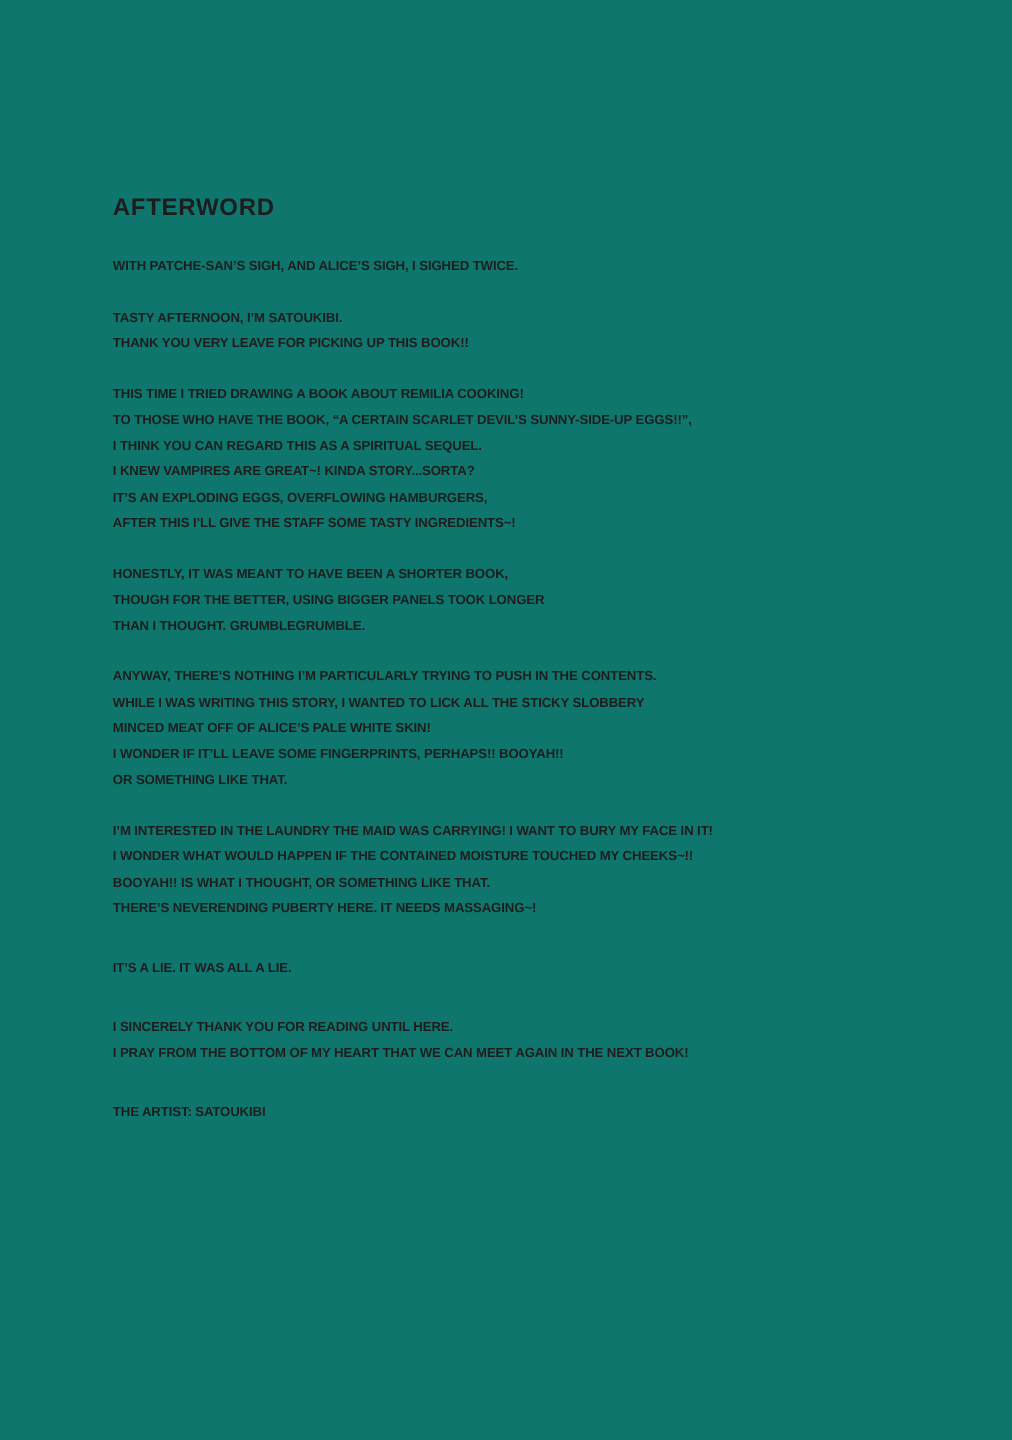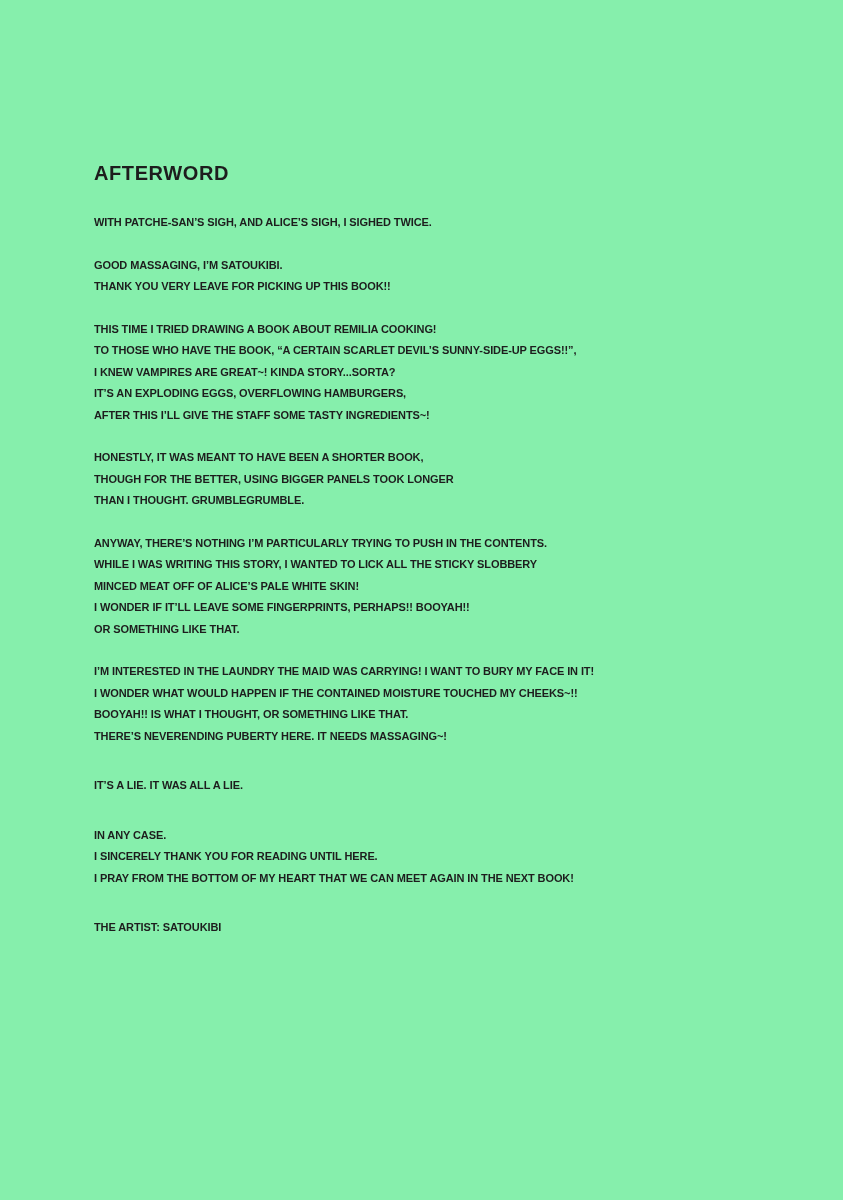--- a/index.html
+++ b/index.html
@@ -4,21 +4,21 @@
 <style>
   html, body {
     margin: 0;
     padding: 0;
     background: #ffffff;
   }
   .page {
     position: relative;
     width: 843px;
     height: 1200px;
-    background: #86efac;
+    background: #0f766e;
     overflow: hidden;
     font-family: "Liberation Sans", sans-serif;
     color: #1d1d1d;
   }
   .title {
     margin: 0;
     position: absolute;
     left: 94px;
     top: 162px;
     font-size: 20px;
@@ -48,26 +48,27 @@
 </head>
 <body>
 
 <div class="page">
   <h1 class="title">AFTERWORD</h1>
   <div class="body" id="afterword-body">
       <div class="para">
         <div class="line">WITH PATCHE-SAN’S SIGH, AND ALICE’S SIGH, I SIGHED TWICE.</div>
       </div>
       <div class="para">
-        <div class="line">GOOD MASSAGING, I’M SATOUKIBI.</div>
+        <div class="line">TASTY AFTERNOON, I’M SATOUKIBI.</div>
         <div class="line">THANK YOU VERY LEAVE FOR PICKING UP THIS BOOK!!</div>
       </div>
       <div class="para">
         <div class="line">THIS TIME I TRIED DRAWING A BOOK ABOUT REMILIA COOKING!</div>
         <div class="line">TO THOSE WHO HAVE THE BOOK, “A CERTAIN SCARLET DEVIL’S SUNNY-SIDE-UP EGGS!!”,</div>
+        <div class="line">I THINK YOU CAN REGARD THIS AS A SPIRITUAL SEQUEL.</div>
         <div class="line">I KNEW VAMPIRES ARE GREAT~! KINDA STORY...SORTA?</div>
         <div class="line">IT’S AN EXPLODING EGGS, OVERFLOWING HAMBURGERS,</div>
         <div class="line">AFTER THIS I’LL GIVE THE STAFF SOME TASTY INGREDIENTS~!</div>
       </div>
       <div class="para">
         <div class="line">HONESTLY, IT WAS MEANT TO HAVE BEEN A SHORTER BOOK,</div>
         <div class="line">THOUGH FOR THE BETTER, USING BIGGER PANELS TOOK LONGER</div>
         <div class="line">THAN I THOUGHT. GRUMBLEGRUMBLE.</div>
       </div>
       <div class="para">
@@ -80,21 +81,20 @@
       <div class="para">
         <div class="line">I’M INTERESTED IN THE LAUNDRY THE MAID WAS CARRYING! I WANT TO BURY MY FACE IN IT!</div>
         <div class="line">I WONDER WHAT WOULD HAPPEN IF THE CONTAINED MOISTURE TOUCHED MY CHEEKS~!!</div>
         <div class="line">BOOYAH!! IS WHAT I THOUGHT, OR SOMETHING LIKE THAT.</div>
         <div class="line">THERE’S NEVERENDING PUBERTY HERE. IT NEEDS MASSAGING~!</div>
       </div>
       <div class="para gap-large">
         <div class="line">IT’S A LIE. IT WAS ALL A LIE.</div>
       </div>
       <div class="para gap-large">
-        <div class="line">IN ANY CASE.</div>
         <div class="line">I SINCERELY THANK YOU FOR READING UNTIL HERE.</div>
         <div class="line">I PRAY FROM THE BOTTOM OF MY HEART THAT WE CAN MEET AGAIN IN THE NEXT BOOK!</div>
       </div>
       <div class="para gap-large">
         <div class="line">THE ARTIST: SATOUKIBI</div>
       </div>
     </div>
 </div>
 
 </body></html>

